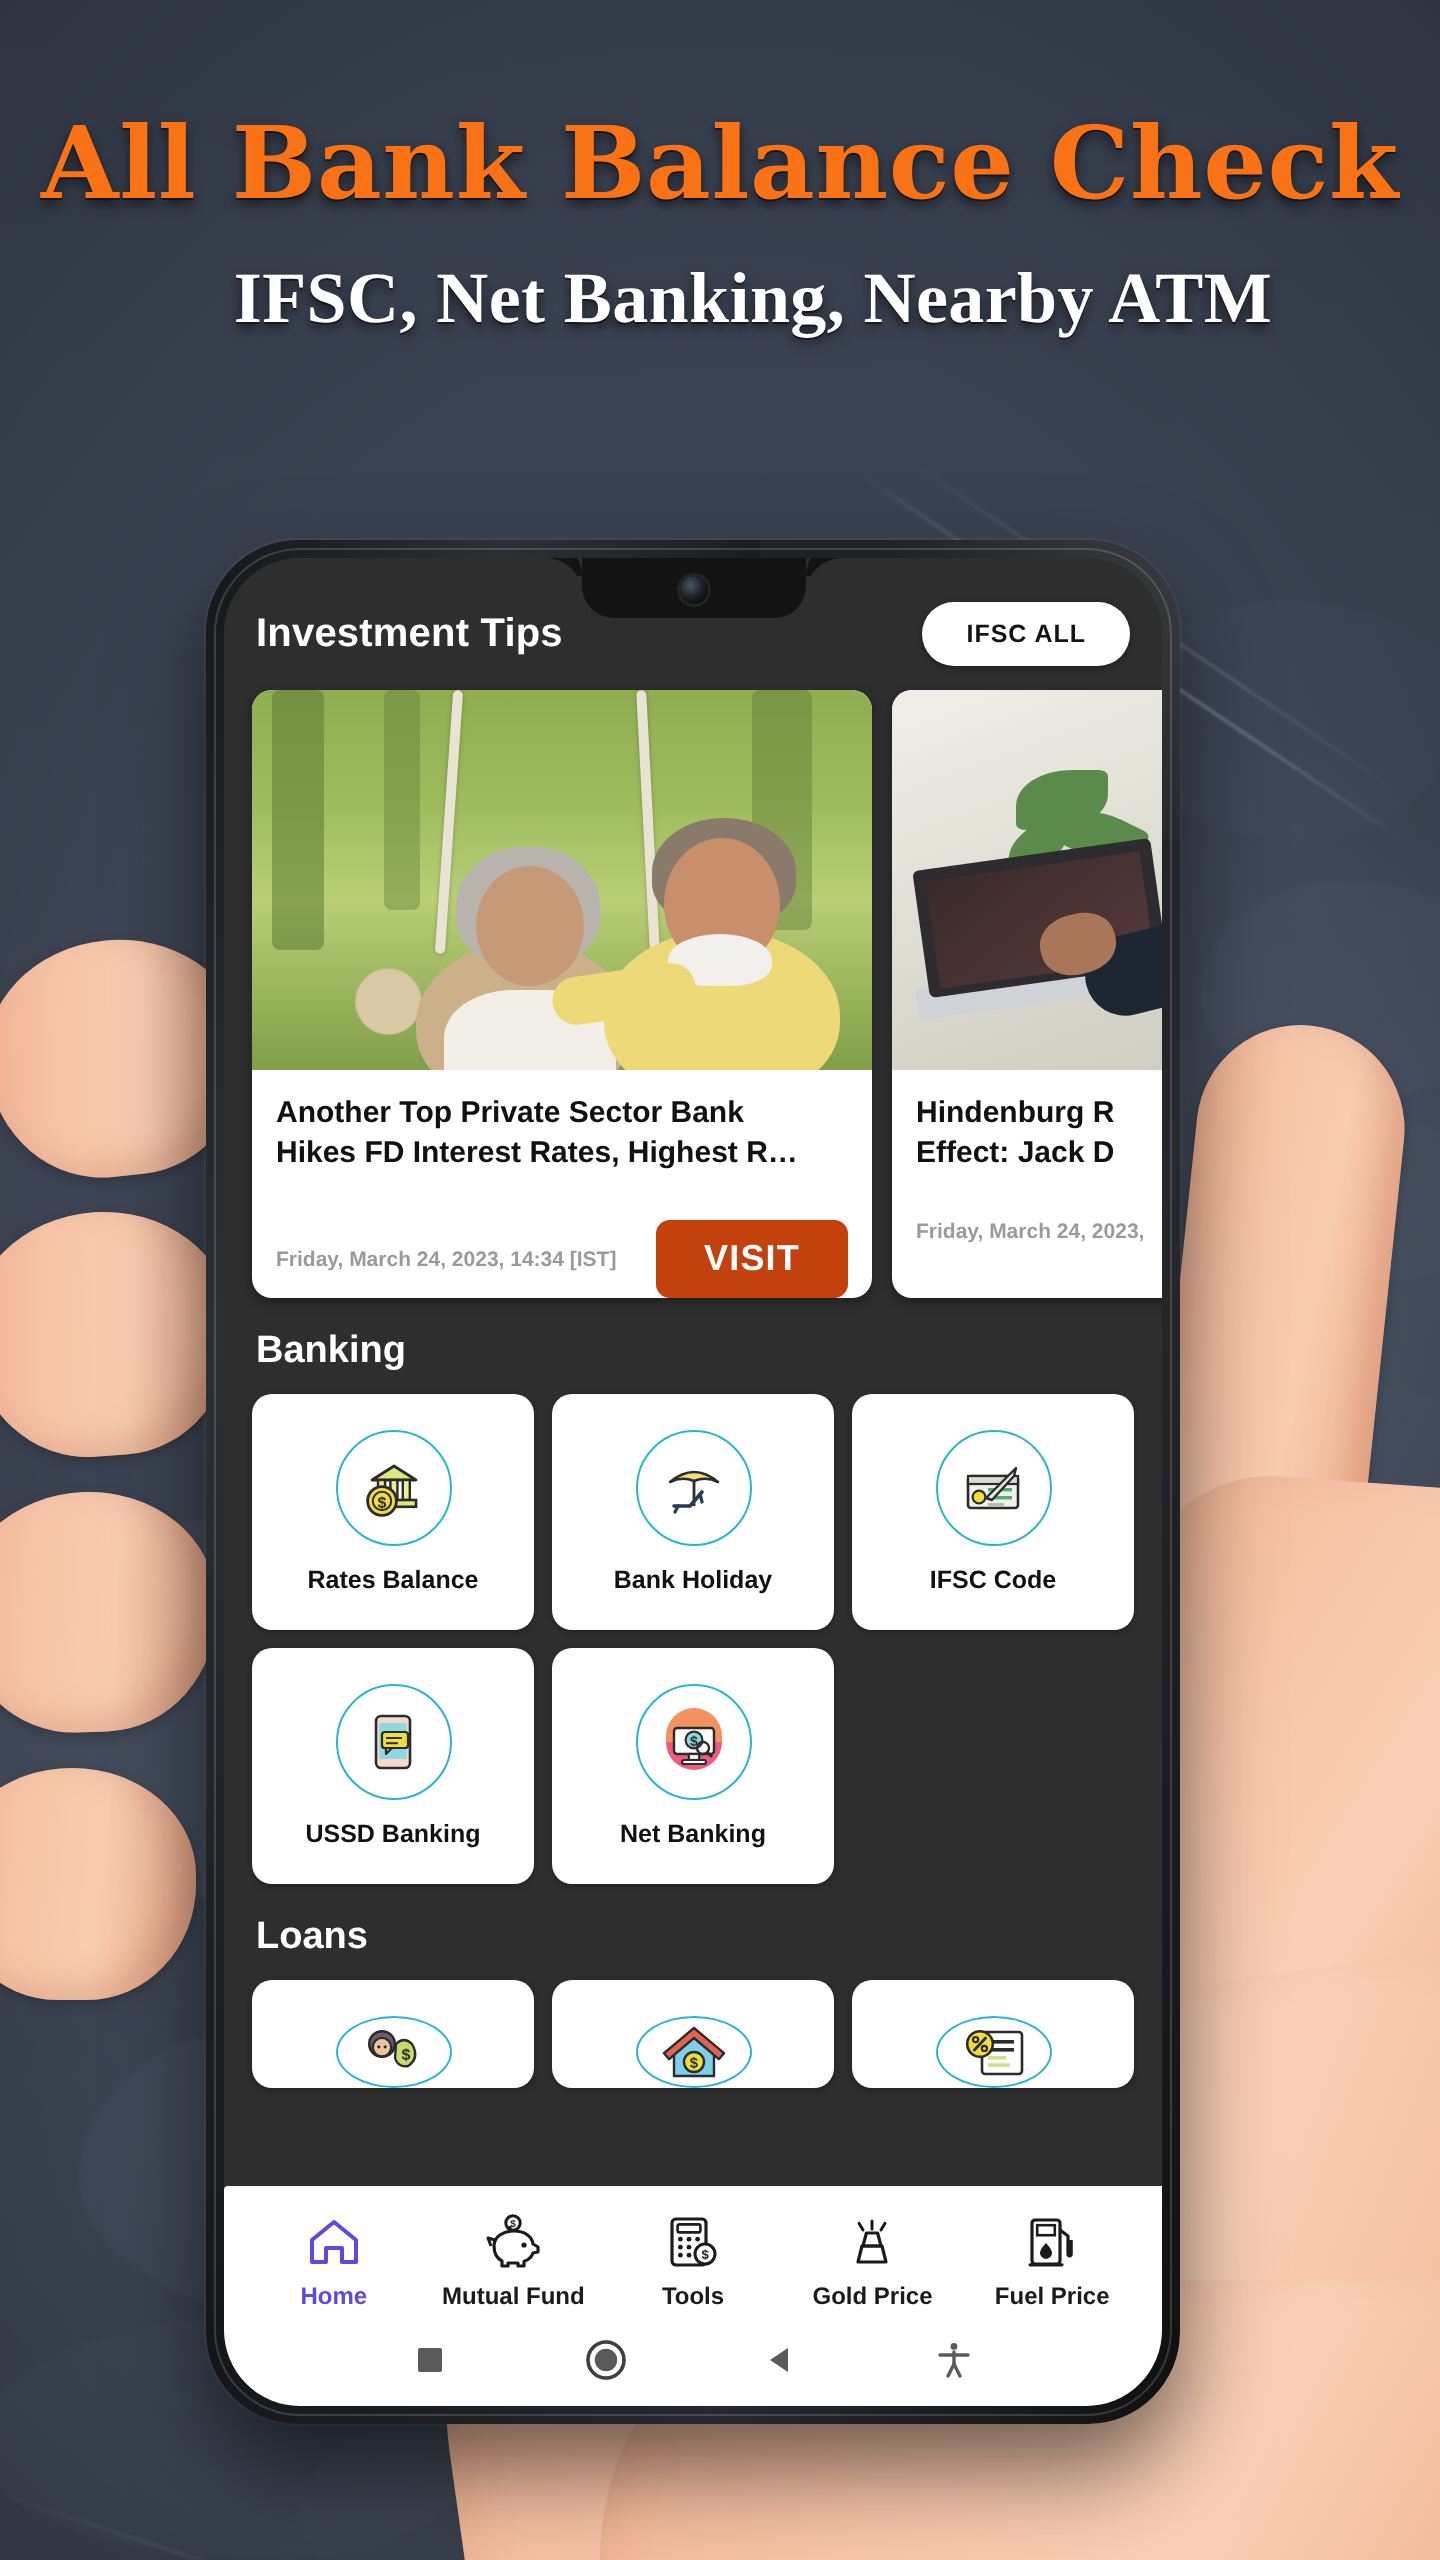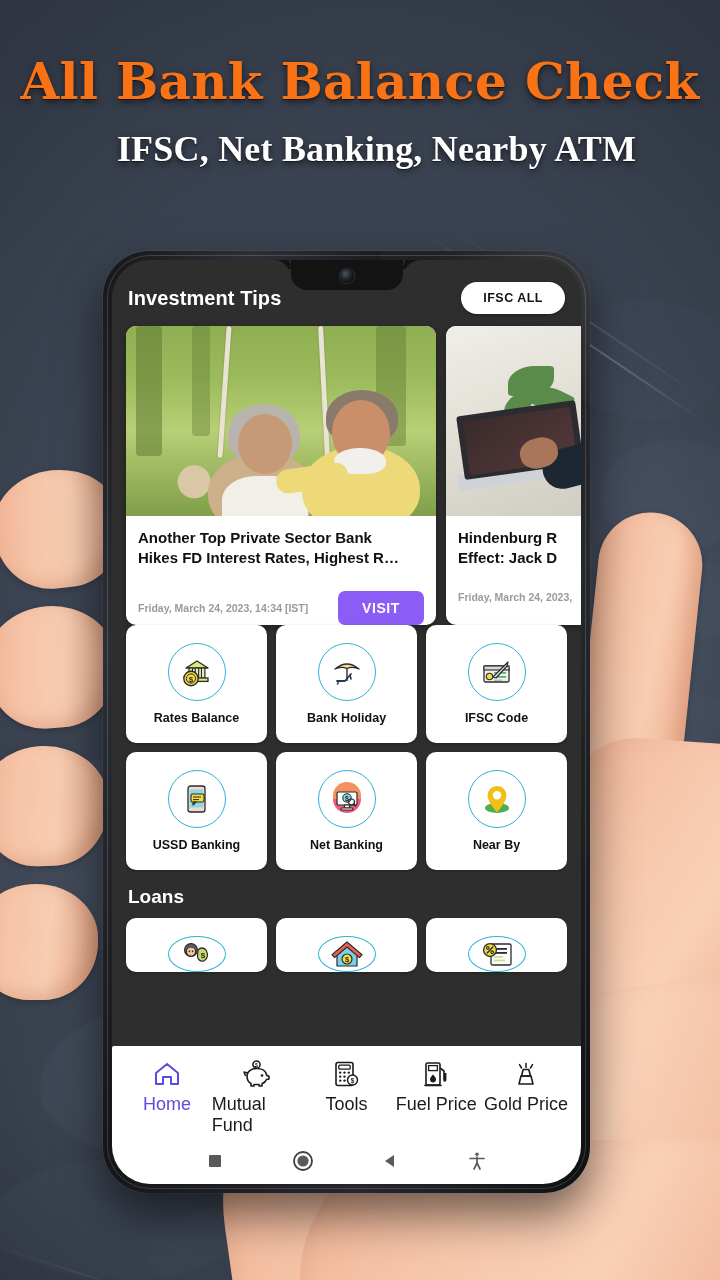--- a/index.html
+++ b/index.html
@@ -63,21 +63,21 @@
     box-shadow: inset -10px -6px 16px rgba(196,124,94,.35), 0 2px 6px rgba(0,0,0,.22);
   }
   .palm{
     position:absolute;
     background:linear-gradient(118deg,#f1b495 0%,#f7c6aa 35%,#f9d0b6 65%,#efb092 100%);
     box-shadow: inset 0 -12px 26px rgba(196,124,94,.28);
   }
 
   
   .phone{
-    position:absolute; left:103px; top:251px; width:487px; height:942px; z-index:5;
+    position:absolute; left:103px; top:270px; width:487px; height:942px; z-index:5;
     border-radius:46px;
     background:linear-gradient(110deg,#15171a 0%,#2c2f34 18%,#141619 40%,#26282d 72%,#0e1012 100%);
     box-shadow:0 22px 46px rgba(0,0,0,.55), 0 0 0 1px rgba(255,255,255,.06);
     padding:9px;
   }
   .phone-inner-ring{
     position:absolute; inset:4px; border-radius:43px;
     border:1px solid rgba(255,255,255,.16);
     pointer-events:none;
   }
@@ -160,21 +160,21 @@
   .pb-hand{ position:absolute; background:#a9765a; border-radius:45%; transform:rotate(-14deg); }
 
   .tip-body{ padding:12px 12px 0 12px; }
   .tip-title{
     color:#111; font-size:15px; font-weight:700; line-height:1.3;
     white-space:nowrap; overflow:hidden;
   }
   .tip-foot{ display:flex; align-items:center; justify-content:space-between; margin-top:24px; gap:8px; }
   .tip-date{ color:#9a9a9a; font-size:10.5px; font-weight:700; white-space:nowrap; }
   .visit-btn{
-    background:#8b5cf6; color:#fff; font-size:14px; font-weight:700;
+    background:#c2410c; color:#fff; font-size:18px; font-weight:700;
     padding:9px 24px; border-radius:7px; letter-spacing:.6px;
   }
 
   .grid-title{ color:#fff; font-size:19px; font-weight:700; padding:16px 16px 10px 16px; }
   .grid{
     display:grid; grid-template-columns:repeat(3,1fr); gap:9px; padding:0 14px;
   }
   .gcell{
     background:#fff; border-radius:10px; height:118px;
     display:flex; flex-direction:column; align-items:center; justify-content:center;
@@ -191,21 +191,21 @@
   .gap-row{ height:9px; }
 
   
   .bottom-wrap{
     position:absolute; left:0; right:0; bottom:0; z-index:30;
     background:#ffffff; border-top-left-radius:2px;
   }
   .bnav{ display:flex; padding:12px 10px 8px 10px; }
   .bitem{ flex:1; display:flex; flex-direction:column; align-items:center; gap:6px; }
   .bicon{ height:30px; display:flex; align-items:flex-end; }
-  .blabel{ font-size:18px; font-weight:400; color:#1b1b1b; }
+  .blabel{ font-size:12px; font-weight:700; color:#1b1b1b; }
   .bitem.active .blabel{ color:#5b4be0; }
   .sysnav{ display:flex; align-items:center; justify-content:space-around; padding:6px 60px 12px 60px; }
   .sysglyph{ color:#5a5a5a; }
 
   svg{ display:block; }
 </style>
 </head>
 <body>
 
 <div class="bg-wrap">
@@ -312,20 +312,21 @@
               <div class="tip-title">Hindenburg R</div>
               <div class="tip-title">Effect: Jack D</div>
               <div class="tip-foot">
                 <div class="tip-date">Friday, March 24, 2023,</div>
               </div>
             </div>
           </div>
 
         </div>
 
+        <div class="grid-title">Banking</div>
 
         <div class="grid">
 
           <div class="gcell">
             <div class="circ">
               <svg width="34" height="34" viewBox="0 0 34 34">
                 <path d="M6 13 L17 6 L28 13 Z" fill="#dfe87a" stroke="#2b2b2b" stroke-width="1.4" stroke-linejoin="round"></path>
                 <rect x="9" y="13" width="3.5" height="10" fill="#e9f09a" stroke="#2b2b2b" stroke-width="1.2"></rect>
                 <rect x="15.2" y="13" width="3.5" height="10" fill="#e9f09a" stroke="#2b2b2b" stroke-width="1.2"></rect>
                 <rect x="21.4" y="13" width="3.5" height="10" fill="#e9f09a" stroke="#2b2b2b" stroke-width="1.2"></rect>
@@ -395,30 +396,20 @@
                 <text x="17" y="19" font-size="7" font-family="'Liberation Sans',sans-serif" font-weight="700" text-anchor="middle" fill="#2b2b2b">$</text>
                 <rect x="14.4" y="23" width="5.2" height="3" fill="#fdfdfd" stroke="#2b2b2b" stroke-width="1.1"></rect>
                 <rect x="11" y="26" width="12" height="2" rx="1" fill="#fdfdfd" stroke="#2b2b2b" stroke-width="1.1"></rect>
                 <circle cx="21.5" cy="20" r="3" fill="none" stroke="#2b2b2b" stroke-width="1.2"></circle>
                 <line x1="23.6" y1="22.1" x2="25.6" y2="24.1" stroke="#2b2b2b" stroke-width="1.4" stroke-linecap="round"></line>
               </svg>
             </div>
             <div class="glabel">Net Banking</div>
           </div>
 
-          <div class="gcell">
-            <div class="circ">
-              <svg width="34" height="34" viewBox="0 0 34 34">
-                <ellipse cx="17" cy="26" rx="12" ry="5" fill="#4caf50"></ellipse>
-                <path d="M17 4 C11.8 4 7.6 8.2 7.6 13.4 C7.6 20.4 17 30 17 30 C17 30 26.4 20.4 26.4 13.4 C26.4 8.2 22.2 4 17 4 Z" fill="#f2c014"></path>
-                <circle cx="17" cy="13.2" r="4.2" fill="#fdfdfd"></circle>
-              </svg>
-            </div>
-            <div class="glabel">Near By</div>
-          </div>
         </div>
 
         <div class="grid-title">Loans</div>
 
         <div class="grid">
           <div class="gcell clipped">
             <div class="circ">
               <svg width="34" height="34" viewBox="0 0 34 34">
                 <circle cx="11" cy="13" r="6.4" fill="#6b5b72" stroke="#2b2b2b" stroke-width="1.2"></circle>
                 <circle cx="11" cy="14.6" r="4.6" fill="#f0c39c" stroke="#2b2b2b" stroke-width="1.1"></circle>
@@ -503,42 +494,42 @@
                 <circle cx="12.5" cy="20.6" r="1.2" fill="#1b1b1b"></circle>
                 <circle cx="20.5" cy="20" r="5" fill="#ffffff" stroke="#1b1b1b" stroke-width="1.5"></circle>
                 <text x="20.5" y="22.6" font-size="6.5" font-family="'Liberation Sans',sans-serif" font-weight="700" text-anchor="middle" fill="#1b1b1b">$</text>
               </svg>
             </div>
             <div class="blabel">Tools</div>
           </div>
 
           <div class="bitem">
             <div class="bicon">
+              <svg width="32" height="28" viewBox="0 0 32 28">
+                <path d="M9 24 L11 16 L21 16 L23 24 Z" fill="none" stroke="#1b1b1b" stroke-width="1.6" stroke-linejoin="round"></path>
+                <path d="M11.5 16 L13.2 9.5 L18.8 9.5 L20.5 16 Z" fill="none" stroke="#1b1b1b" stroke-width="1.6" stroke-linejoin="round"></path>
+                <line x1="16" y1="7.5" x2="16" y2="3.5" stroke="#1b1b1b" stroke-width="1.5" stroke-linecap="round"></line>
+                <line x1="11.5" y1="8" x2="9.5" y2="4.6" stroke="#1b1b1b" stroke-width="1.5" stroke-linecap="round"></line>
+                <line x1="20.5" y1="8" x2="22.5" y2="4.6" stroke="#1b1b1b" stroke-width="1.5" stroke-linecap="round"></line>
+              </svg>
+            </div>
+            <div class="blabel">Gold Price</div>
+          </div>
+
+          <div class="bitem">
+            <div class="bicon">
               <svg width="28" height="28" viewBox="0 0 28 28">
                 <rect x="4" y="3" width="14" height="22" rx="1.6" fill="none" stroke="#1b1b1b" stroke-width="1.6"></rect>
                 <rect x="6.6" y="5.6" width="8.8" height="5" fill="none" stroke="#1b1b1b" stroke-width="1.3"></rect>
                 <path d="M11 14.5 C11 14.5 14 17.6 14 19.4 C14 21.1 12.6 22.4 11 22.4 C9.4 22.4 8 21.1 8 19.4 C8 17.6 11 14.5 11 14.5 Z" fill="#1b1b1b"></path>
                 <path d="M18 8 L22 11 L22 20 C22 21.2 23.6 21.2 23.6 20 L23.6 13" fill="none" stroke="#1b1b1b" stroke-width="1.6" stroke-linejoin="round"></path>
                 <line x1="3" y1="25.4" x2="19" y2="25.4" stroke="#1b1b1b" stroke-width="1.6" stroke-linecap="round"></line>
               </svg>
             </div>
             <div class="blabel">Fuel Price</div>
-          </div>
-
-          <div class="bitem">
-            <div class="bicon">
-              <svg width="32" height="28" viewBox="0 0 32 28">
-                <path d="M9 24 L11 16 L21 16 L23 24 Z" fill="none" stroke="#1b1b1b" stroke-width="1.6" stroke-linejoin="round"></path>
-                <path d="M11.5 16 L13.2 9.5 L18.8 9.5 L20.5 16 Z" fill="none" stroke="#1b1b1b" stroke-width="1.6" stroke-linejoin="round"></path>
-                <line x1="16" y1="7.5" x2="16" y2="3.5" stroke="#1b1b1b" stroke-width="1.5" stroke-linecap="round"></line>
-                <line x1="11.5" y1="8" x2="9.5" y2="4.6" stroke="#1b1b1b" stroke-width="1.5" stroke-linecap="round"></line>
-                <line x1="20.5" y1="8" x2="22.5" y2="4.6" stroke="#1b1b1b" stroke-width="1.5" stroke-linecap="round"></line>
-              </svg>
-            </div>
-            <div class="blabel">Gold Price</div>
           </div>
         </div>
 
         <div class="sysnav">
           <span class="sysglyph">
             <svg width="18" height="18" viewBox="0 0 18 18">
                 <rect x="3" y="3" width="12" height="12" rx="1" fill="#5a5a5a"></rect>
               </svg>
           </span>
           <span class="sysglyph">

